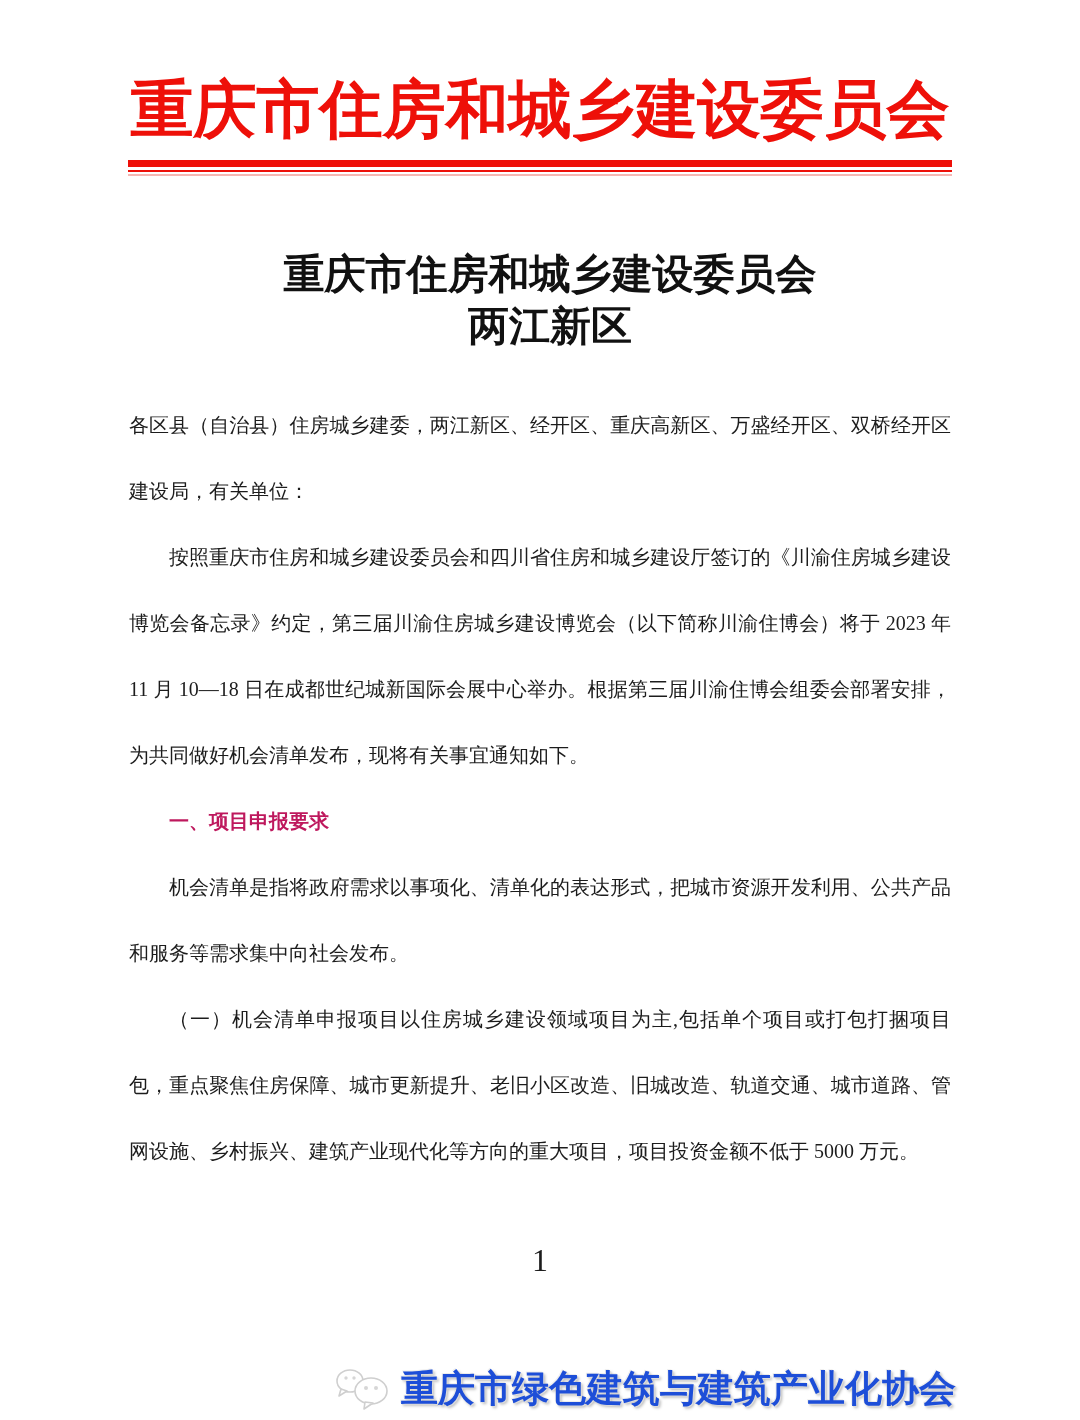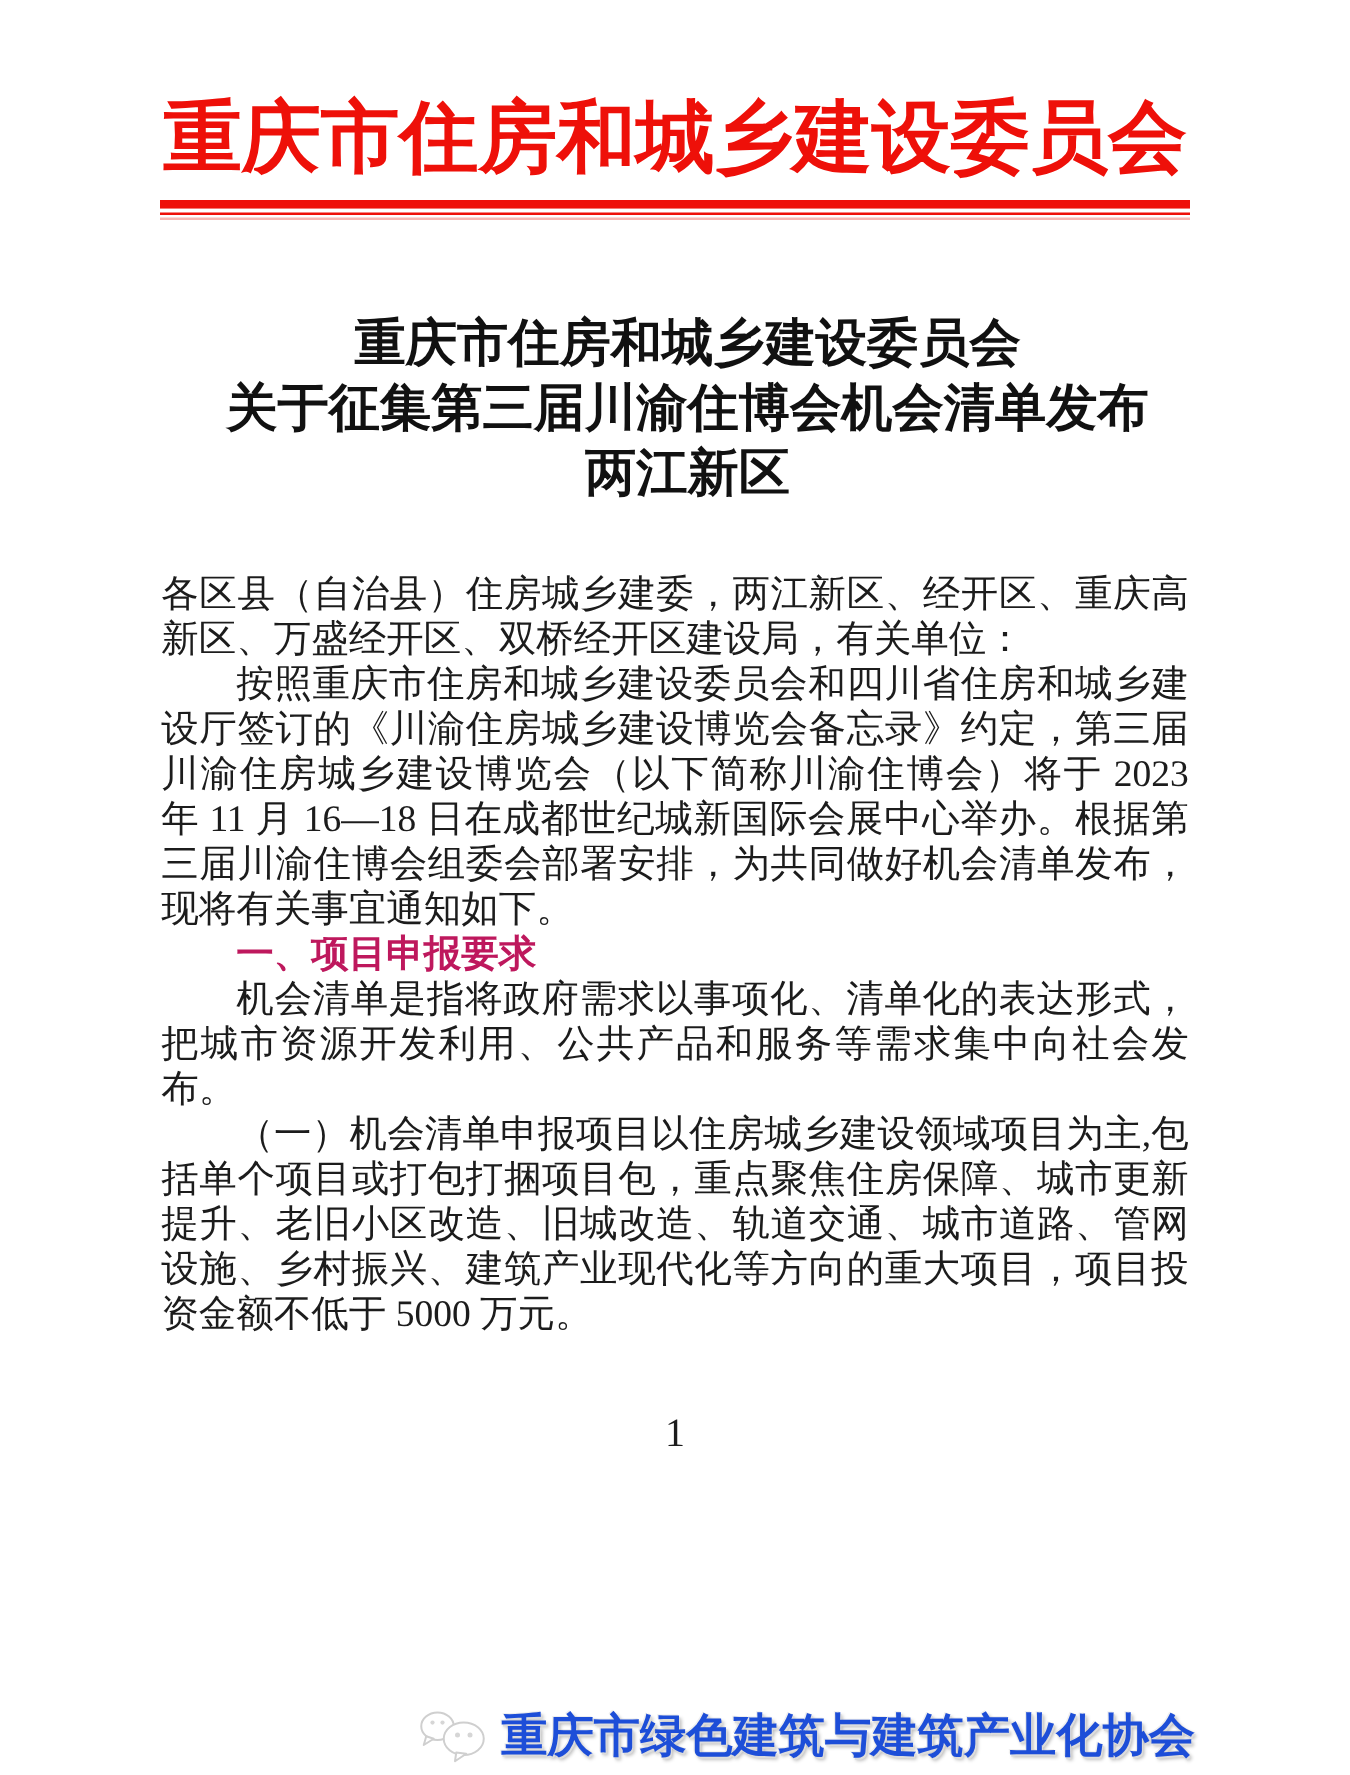--- a/index.html
+++ b/index.html
@@ -42,24 +42,24 @@
     width: 880px;
     text-align: center;
     font-size: 41px;
     font-weight: bold;
     line-height: 52px;
     color: #111111;
   }
 
   
   .doc-body {
-    margin: 54px auto 0;
+    margin: 40px auto 0;
     width: 822px;
-    font-size: 30px;
-    line-height: 36px;
+    font-size: 20px;
+    line-height: 66px;
     text-align: justify;
     text-justify: inter-ideograph;
     color: #1c1c1c;
   }
   .doc-body p { margin: 0; }
   .indent { text-indent: 2em; }
   .sec-heading {
     text-indent: 2em;
     font-weight: bold;
     font-family: "Liberation Sans", "DejaVu Sans", sans-serif;
@@ -107,27 +107,26 @@
       <div class="thick"></div>
       <div class="gap1"></div>
       <div class="thin"></div>
       <div class="gap2"></div>
       <div class="pale"></div>
     </div>
   </div>
 
   <div class="doc-title">
     <div>重庆市住房和城乡建设委员会</div>
-    <div>关于征集第三届川渝住博会机会清单发布</div>
     <div>两江新区</div>
   </div>
 
   <div class="doc-body">
     <p>各区县（自治县）住房城乡建委，两江新区、经开区、重庆高新区、万盛经开区、双桥经开区建设局，有关单位：</p>
-    <p class="indent">按照重庆市住房和城乡建设委员会和四川省住房和城乡建设厅签订的《川渝住房城乡建设博览会备忘录》约定，第三届川渝住房城乡建设博览会（以下简称川渝住博会）将于 2023 年 11 月 16—18 日在成都世纪城新国际会展中心举办。根据第三届川渝住博会组委会部署安排，为共同做好机会清单发布，现将有关事宜通知如下。</p>
+    <p class="indent">按照重庆市住房和城乡建设委员会和四川省住房和城乡建设厅签订的《川渝住房城乡建设博览会备忘录》约定，第三届川渝住房城乡建设博览会（以下简称川渝住博会）将于 2023 年 11 月 10—18 日在成都世纪城新国际会展中心举办。根据第三届川渝住博会组委会部署安排，为共同做好机会清单发布，现将有关事宜通知如下。</p>
     <p class="sec-heading">一、项目申报要求</p>
     <p class="indent">机会清单是指将政府需求以事项化、清单化的表达形式，把城市资源开发利用、公共产品和服务等需求集中向社会发布。</p>
     <p class="indent">（一）机会清单申报项目以住房城乡建设领域项目为主,包括单个项目或打包打捆项目包，重点聚焦住房保障、城市更新提升、老旧小区改造、旧城改造、轨道交通、城市道路、管网设施、乡村振兴、建筑产业现代化等方向的重大项目，项目投资金额不低于 5000 万元。</p>
   </div>
 
   <div class="page-number">1</div>
 
   <div class="footer-watermark">
     <svg class="wm-icon" viewBox="0 0 58 48">
       <g fill="#ffffff" stroke="#cfcfcf" stroke-width="1.6">

